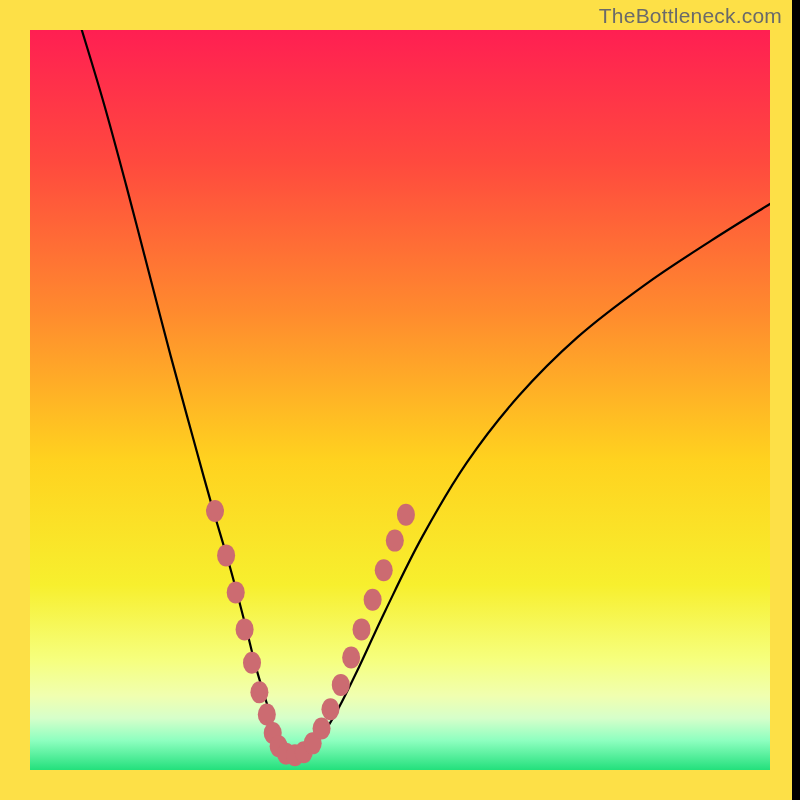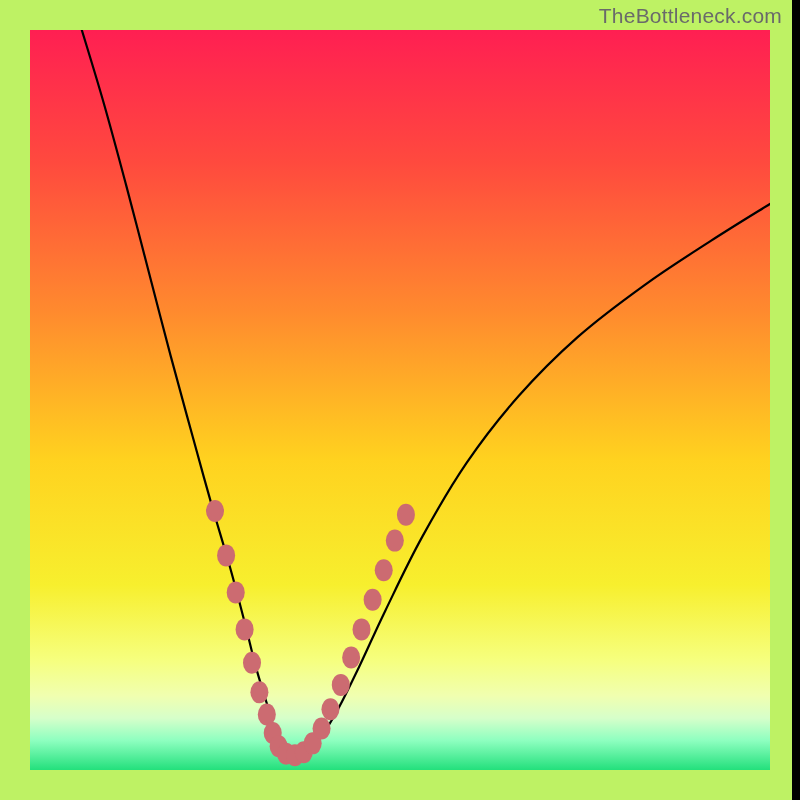--- a/index.html
+++ b/index.html
@@ -8,21 +8,21 @@
     width: 800px;
     height: 800px;
     overflow: hidden;
     background: #000;
     font-family: Arial, Helvetica, sans-serif;
   }
   .frame {
     position: absolute;
     left: 0; top: 0;
     width: 792px; height: 800px;
-    background: #bef264;
+    background: #fde047;
   }
   .plot {
     position: absolute;
     left: 30px; top: 30px;
     width: 740px; height: 740px;
     overflow: hidden;
   }
   .watermark {
     position: absolute;
     top: 4px;

